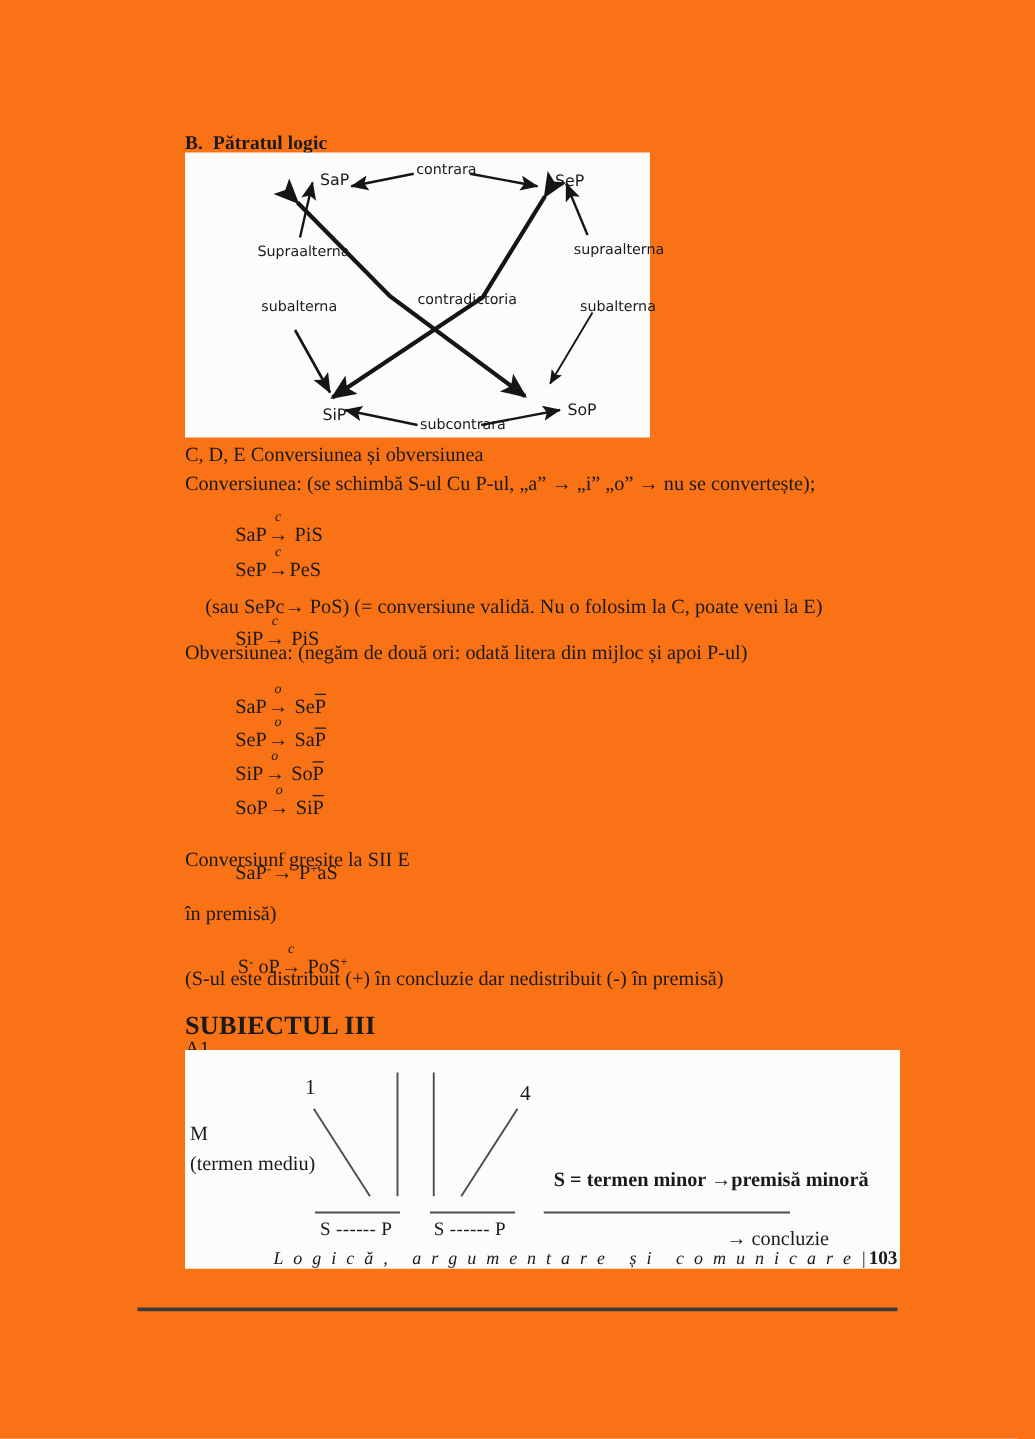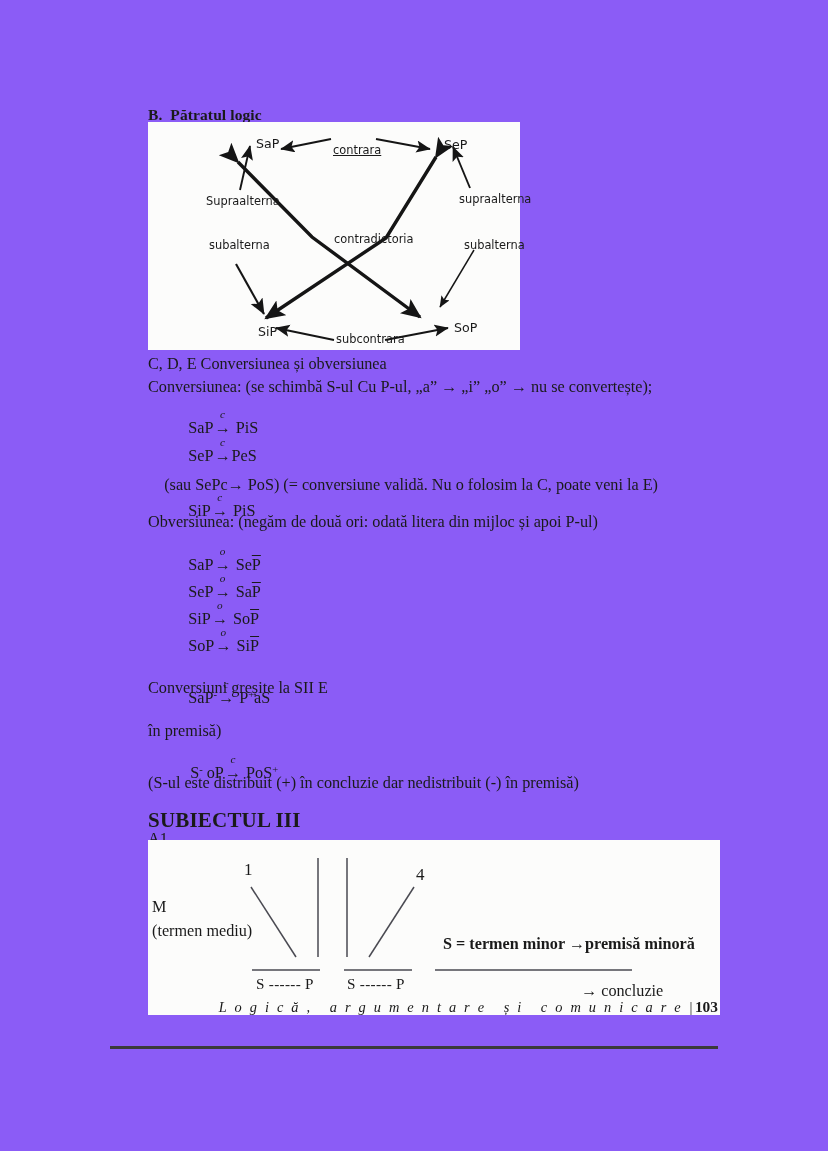--- a/index.html
+++ b/index.html
@@ -12,21 +12,21 @@
     width: 828px;
     height: 1151px;
     position: relative;
     font-family: "Liberation Serif", serif;
     color: #1a1a1a;
     overflow: hidden;
   }
   .page {
     position: absolute;
     inset: 0;
-    background: #8b5cf6;
+    background: #f97316;
   }
 
   
   .heading-b {
     position: absolute;
     left: 148px;
     top: 106px;
     font-size: 15.5px;
     font-weight: bold;
     letter-spacing: 0.1px;
@@ -226,21 +226,21 @@
 
         <path d="M288,35 L238,116 L118,196" stroke="#151515" stroke-width="3.4" fill="none" marker-start="url(#ah-thick)" marker-end="url(#ah-thick)"></path>
       </g>
     </svg>
 
     <span class="sq-label sq-corner" style="left:108px; top:14px;">SaP</span>
     <span class="sq-label sq-corner" style="left:296px; top:15px;">SeP</span>
     <span class="sq-label sq-corner" style="left:110px; top:202px;">SiP</span>
     <span class="sq-label sq-corner" style="left:306px; top:198px;">SoP</span>
 
-    <span class="sq-label" style="left:185px; top:21px;text-decoration:underline;">contrara</span>
+    <span class="sq-label" style="left:185px; top:6px;">contrara</span>
     <span class="sq-label" style="left:188px; top:210px;">subcontrara</span>
     <span class="sq-label" style="left:186px; top:110px;">contradictoria</span>
     <span class="sq-label" style="left:58px; top:72px;">Supraalterna</span>
     <span class="sq-label" style="left:311px; top:70px;">supraalterna</span>
     <span class="sq-label" style="left:61px; top:116px;">subalterna</span>
     <span class="sq-label" style="left:316px; top:116px;">subalterna</span>
   </div>
 
   <div class="body-line" style="top:356px;">C, D, E Conversiunea și obversiunea</div>
 

